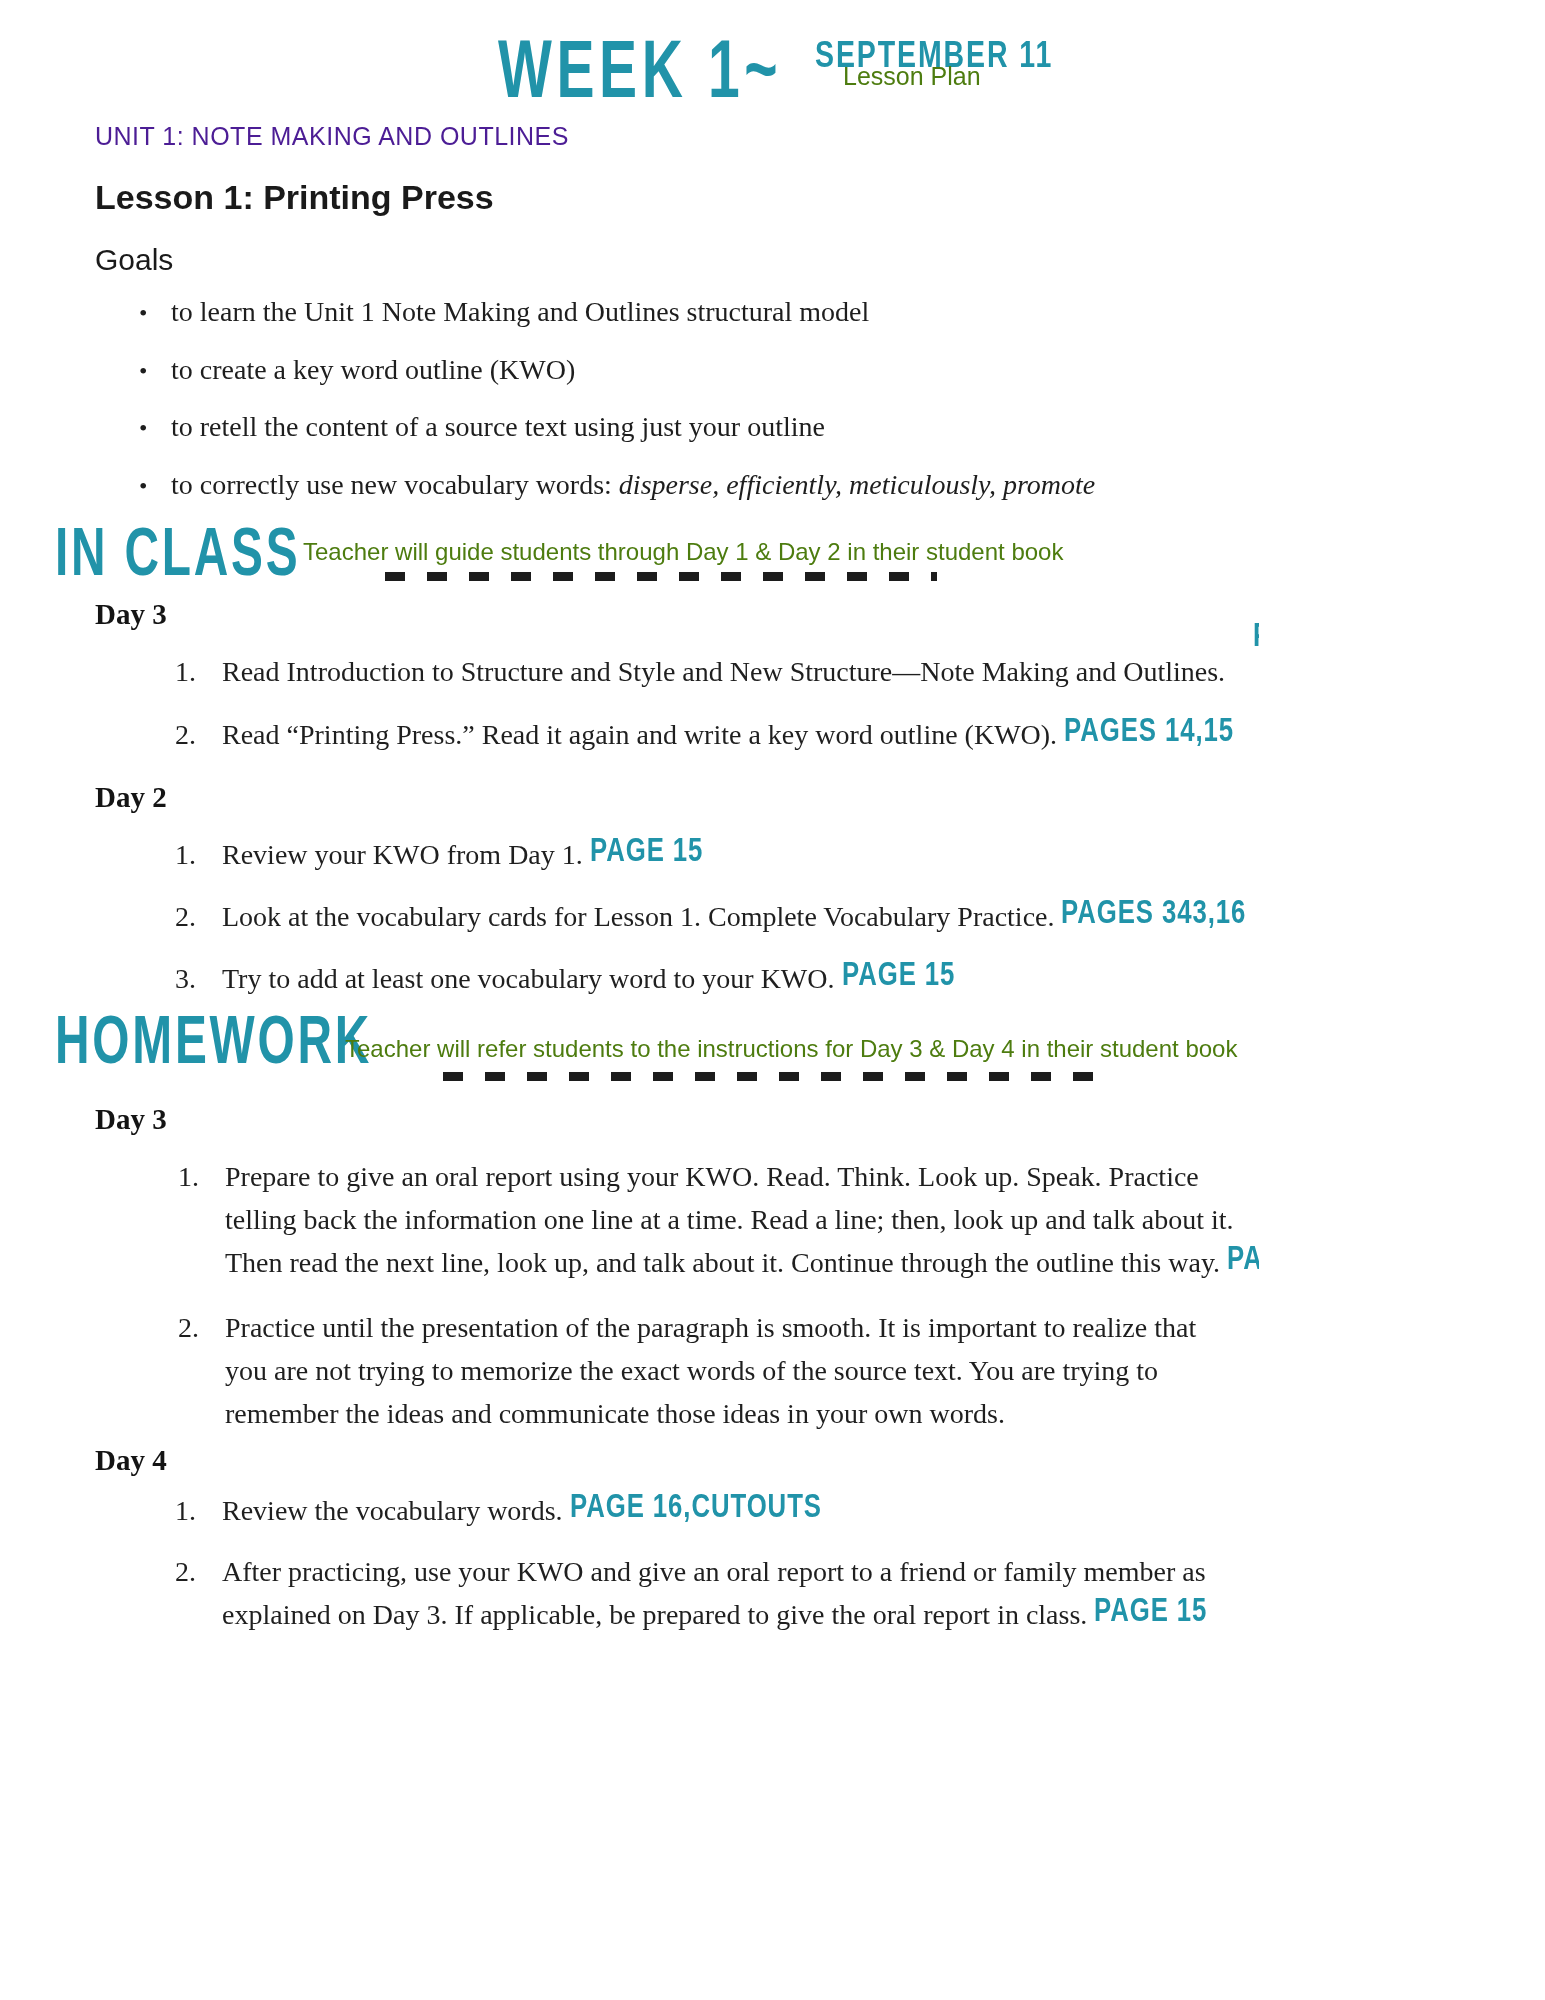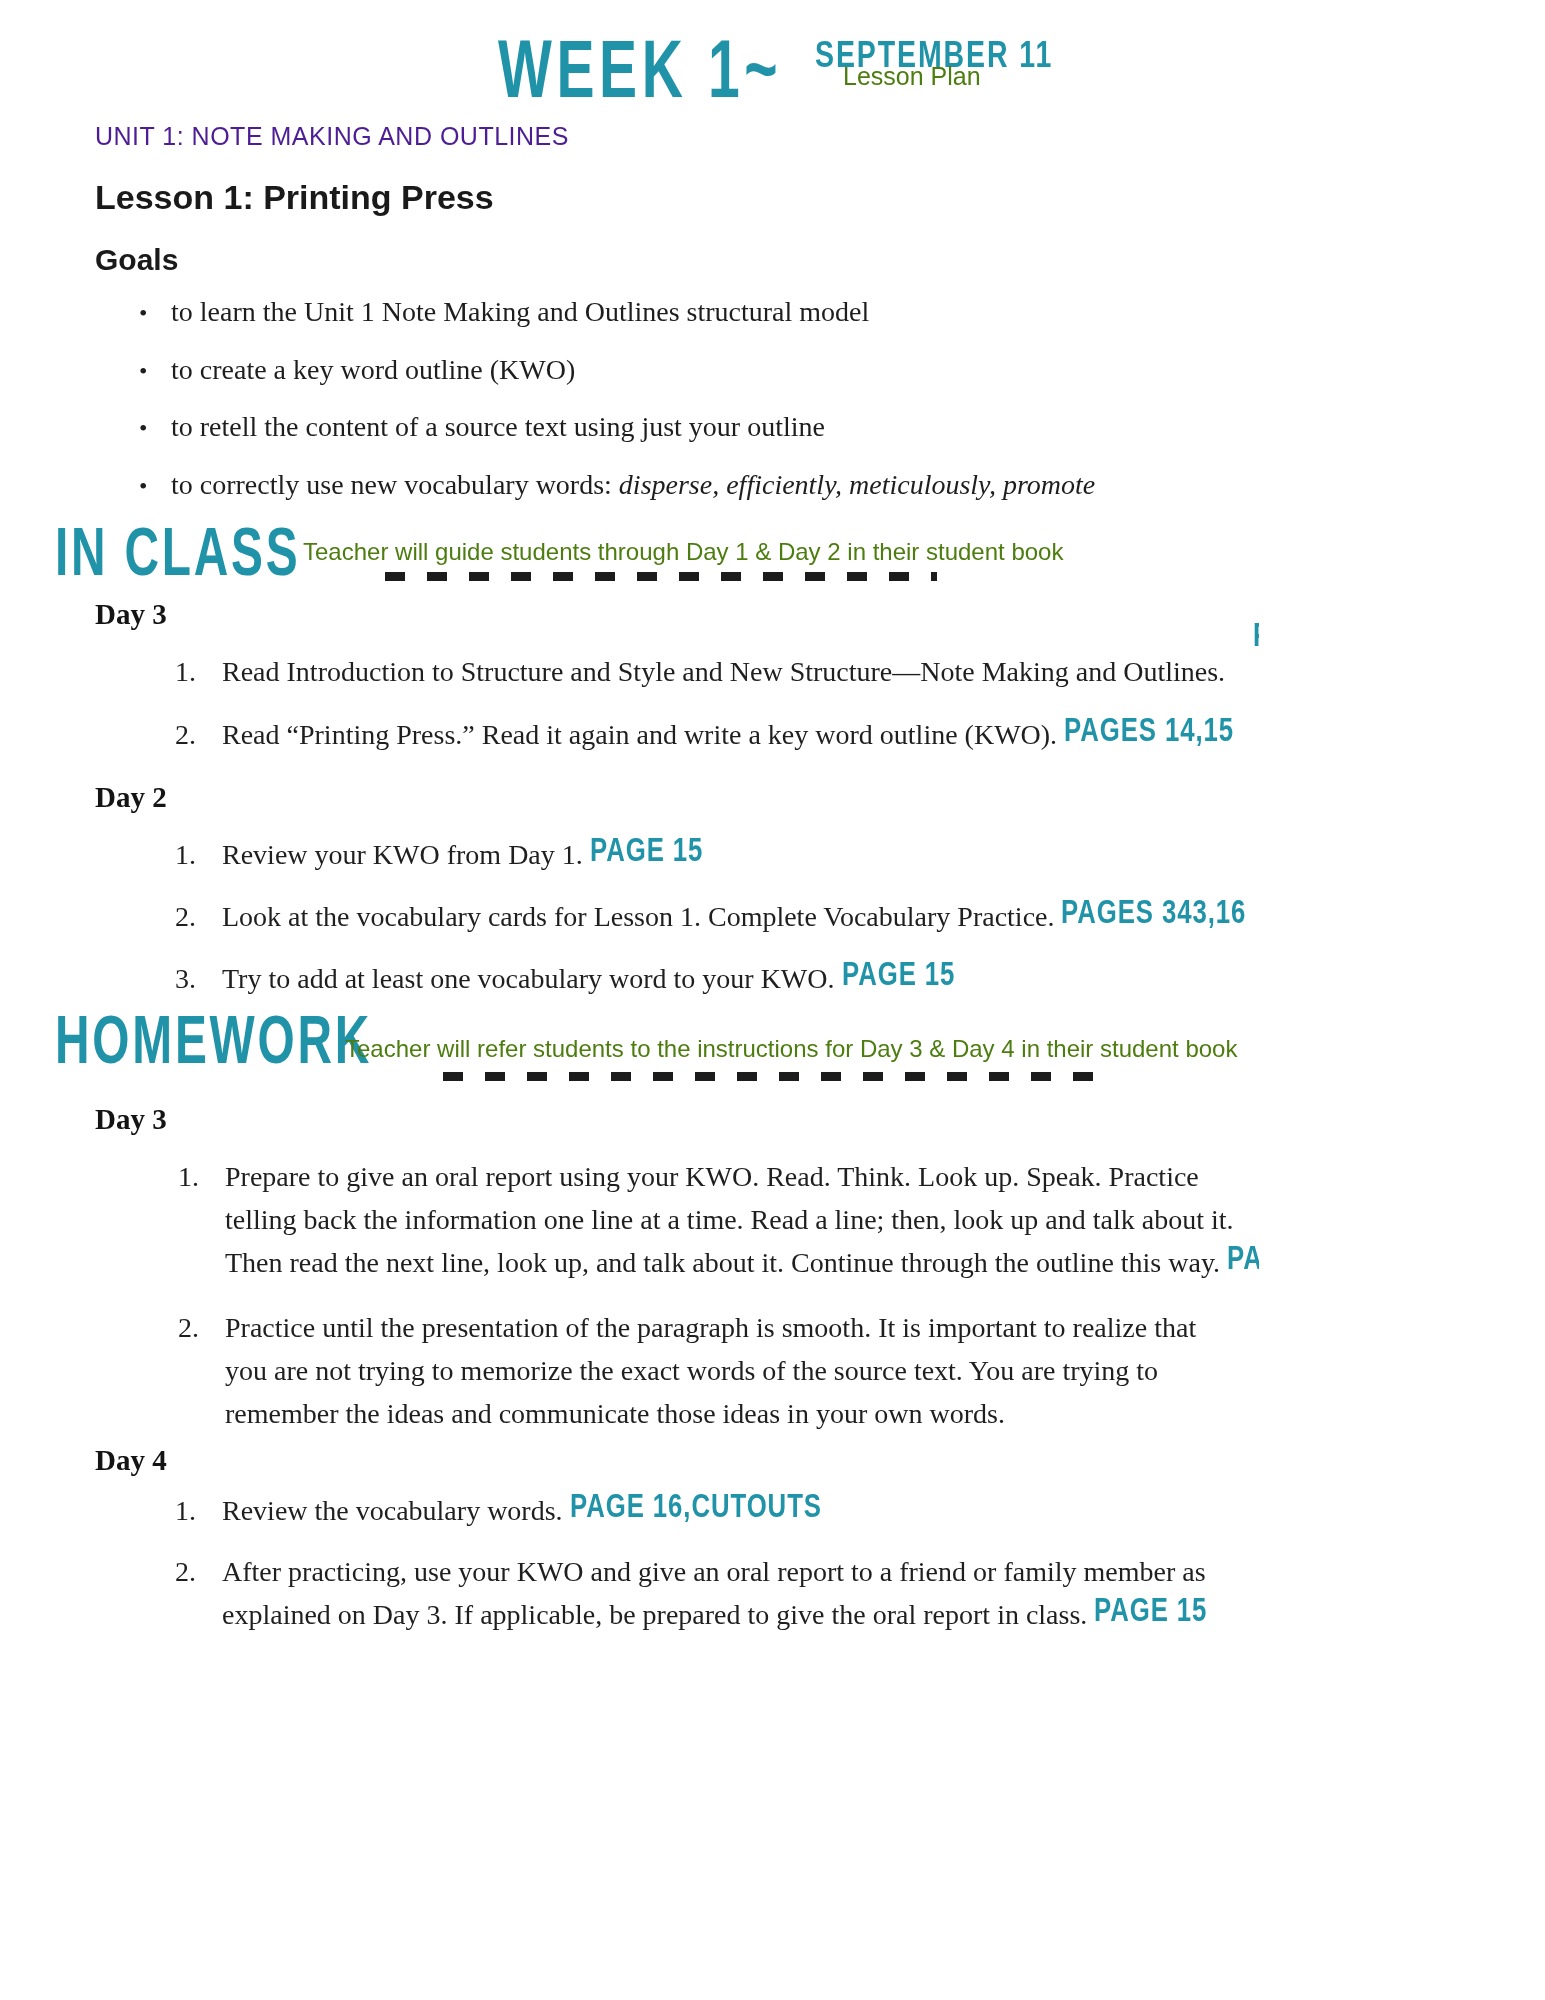--- a/index.html
+++ b/index.html
@@ -19,21 +19,21 @@
   .ref { font-family:"Liberation Sans", sans-serif; font-weight:700; color:#2193a9;
          font-size:28px; letter-spacing:1px; display:inline-block;
          transform:scale(0.92,1.2); transform-origin:center left;
          position:relative; top:-5px; margin-left:7px; white-space:nowrap; }
 
   .teal-serif { font-family:Liberation Sans, sans-serif; color:#4d7c0f; font-size:24px; white-space:nowrap; }
 
   .sans   { font-family:"Liberation Sans", sans-serif; }
   .unit   { font-size:25px; color:#4c1d95; letter-spacing:0.5px; white-space:nowrap; }
   .lesson { font-size:34px; font-weight:700; color:#1a1a1a; white-space:nowrap; }
-  .goals-h{ font-size:30px; font-weight:700; color:#1a1a1a; }
+  .goals-h{ font-size:30px; font-weight:400; color:#1a1a1a; }
 
   .day-label { font-size:29px; font-weight:700; color:#141414; }
 
   .body-txt { font-size:28px; color:#1f1f1f; }
   .item { white-space:nowrap; }
   .num  { display:inline-block; width:47px; }
   .line { height:43px; white-space:nowrap; }
   .indent { padding-left:47px; }
 
   .bullet-item { white-space:nowrap; font-size:28px;margin-left:36px; }

